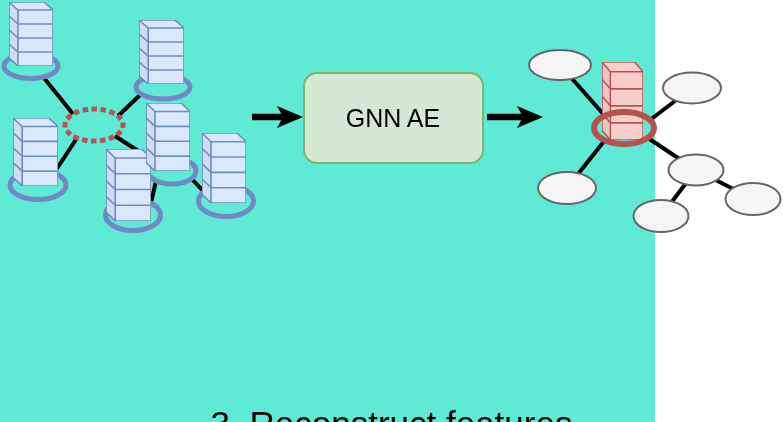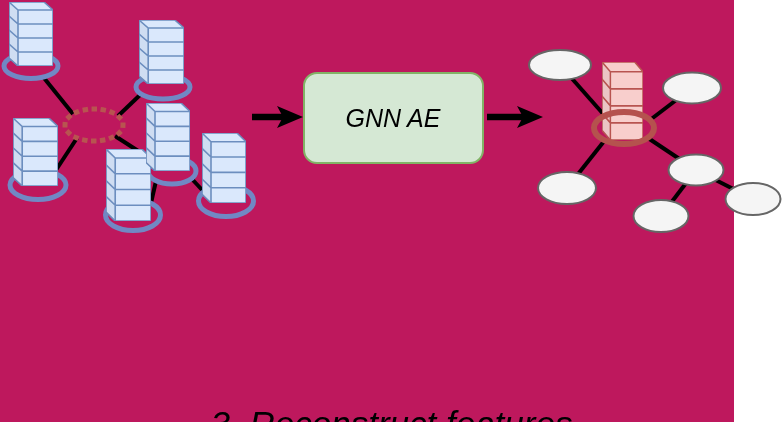--- a/index.html
+++ b/index.html
@@ -6,24 +6,23 @@
     margin: 0;
     padding: 0;
     background: #ffffff;
     width: 783px;
     height: 422px;
     overflow: hidden;
     font-family: "Liberation Sans", sans-serif;
   }
   .figure {
     position: relative;
-    width: 734px;
+    width: 655px;
     height: 422px;
-    background: #be185d;
-    font-style: italic;
+    background: #5eead4;
   }
   svg.diagram {
     position: absolute;
     left: 0;
     top: 0;
     display: block;
   }
   
   .stack-blue { --cs-fill: var(--node_fill_blue, #dae8fc); --cs-stroke: var(--node_stroke_blue, #6c8ebf); }
   .stack-red  { --cs-fill: var(--node_fill_red,  #f8cecc); --cs-stroke: var(--node_stroke_red,  #b85450); }

